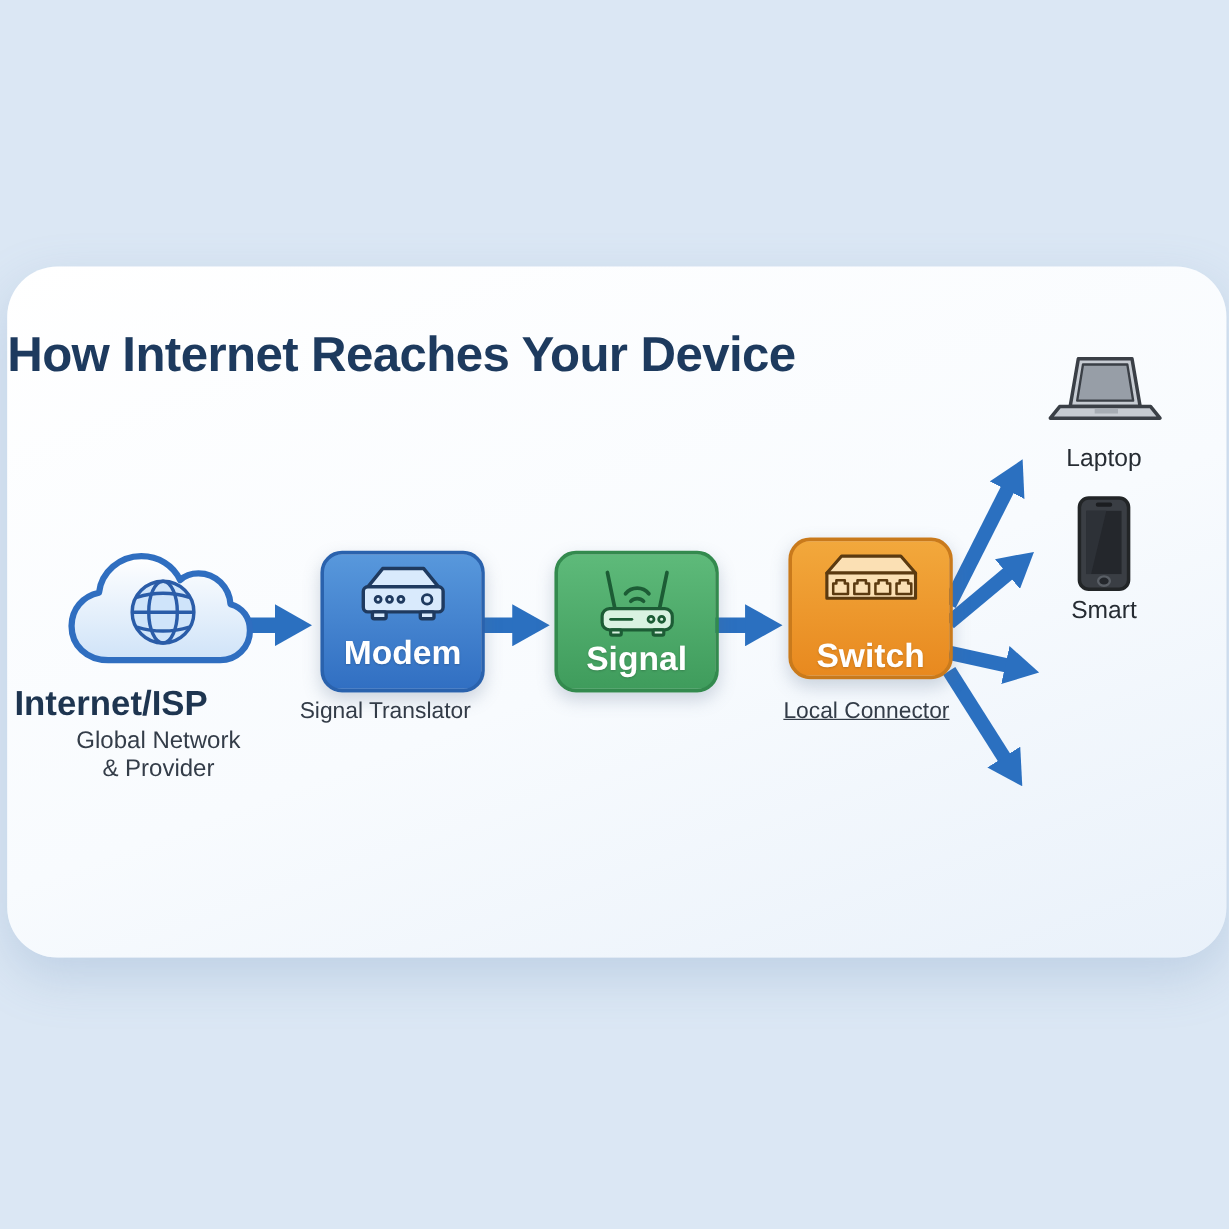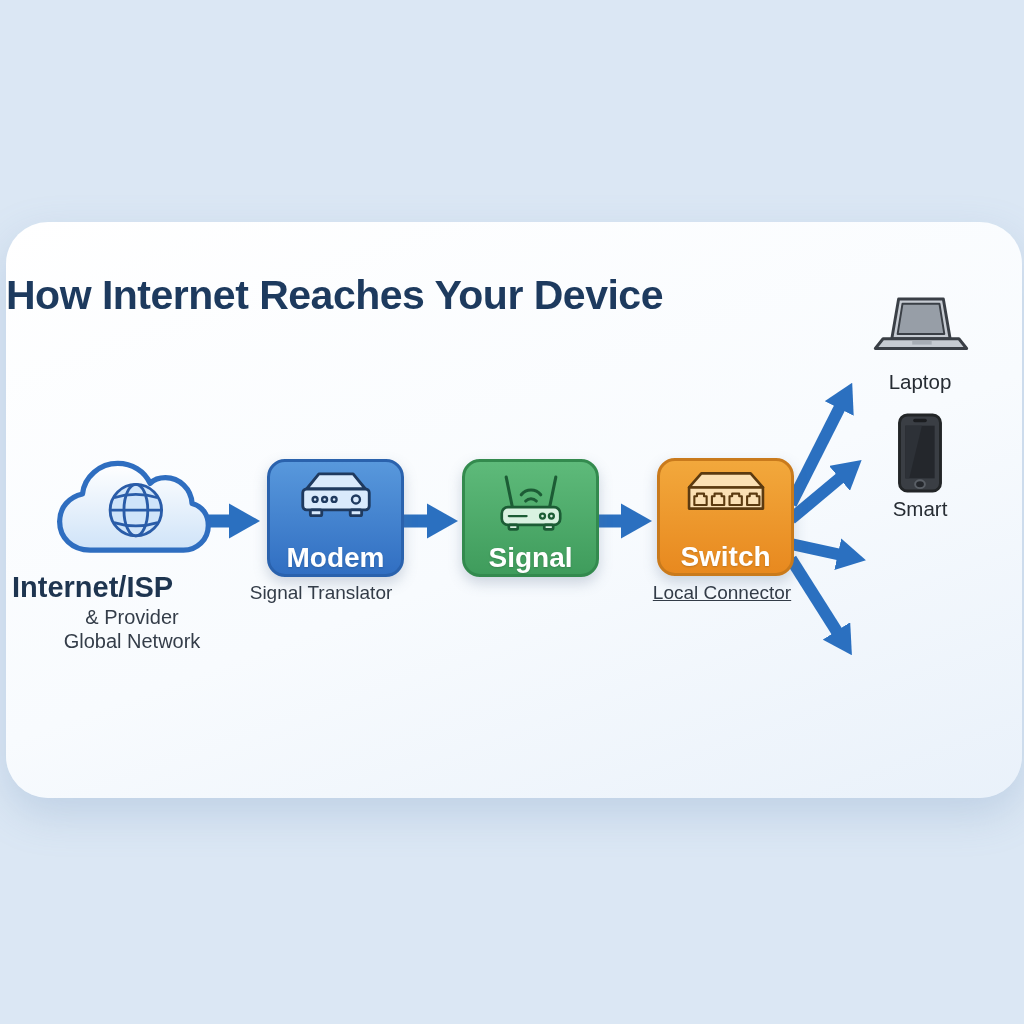--- a/index.html
+++ b/index.html
@@ -18,26 +18,26 @@
     z-index:0;
   }
   .title{
     position:absolute;left:6px;top:272px;width:988px;
     text-align:left;font-size:41px;font-weight:700;letter-spacing:-.5px;
     color:#1d3a5e;z-index:2;
   }
   .arrow-layer{position:absolute;left:0;top:0;width:1024px;height:1024px;z-index:1;}
   .node{
     position:absolute;width:131px;height:112px;border-radius:18px;
-    display:flex;flex-direction:column;align-items:center;justify-content:space-between;
+    display:flex;flex-direction:column;align-items:center;justify-content:flex-start;
     z-index:2;box-shadow:0 6px 14px rgba(90,110,140,.28);
   }
   .node-modem{left:267px;top:459px;background:linear-gradient(180deg,#5898dc,#316fc2);border:3px solid #2a62ad;}
   .node-router{left:462px;top:459px;background:linear-gradient(180deg,#5eba7a,#3f9c5c);border:3px solid #338a4e;}
-  .node-switch{left:657px;top:458px;background:linear-gradient(180deg,#f2a83c,#e8891f);border:3px solid #c97a1c;gap:20px;}
+  .node-switch{left:657px;top:448px;background:linear-gradient(180deg,#f2a83c,#e8891f);border:3px solid #c97a1c;gap:20px;}
   .node svg{margin-top:8px;}
   .node-label{
     color:#ffffff;font-size:28px;font-weight:700;margin-top:1px;
     text-shadow:0 1px 2px rgba(0,0,0,.18);
   }
   .node-desc{
     position:absolute;width:220px;text-align:center;top:582px;
     font-size:19px;color:#333c48;z-index:2;
   }
   .desc-modem{left:211px;}
@@ -103,22 +103,22 @@
         <circle cx="88" cy="58" r="27" fill="#cfe4fa"></circle>
         <ellipse cx="88" cy="58" rx="12.5" ry="27"></ellipse>
         <line x1="61" y1="58" x2="115" y2="58"></line>
         <path d="M65,45 Q88,38 111,45"></path>
         <path d="M65,71 Q88,78 111,71"></path>
       </g>
     </svg>
   </div>
   <div class="source-label">Internet/ISP</div>
   <div class="source-desc">
+    <div>Global Network</div>
     <div>&amp; Provider</div>
-    <div>Global Network</div>
   </div>
 
   <div class="node node-modem">
     <svg width="90" height="57" viewBox="0 0 90 60">
       <g stroke="#1f3a5f" stroke-width="3" stroke-linejoin="round" fill="#d9eafc">
         <path d="M27,4 L63,4 L76,20 L14,20 Z"></path>
         <rect x="10" y="20" width="70" height="22" rx="4"></rect>
         <rect x="18" y="42" width="12" height="6" rx="1.5"></rect>
         <rect x="60" y="42" width="12" height="6" rx="1.5"></rect>
       </g>

